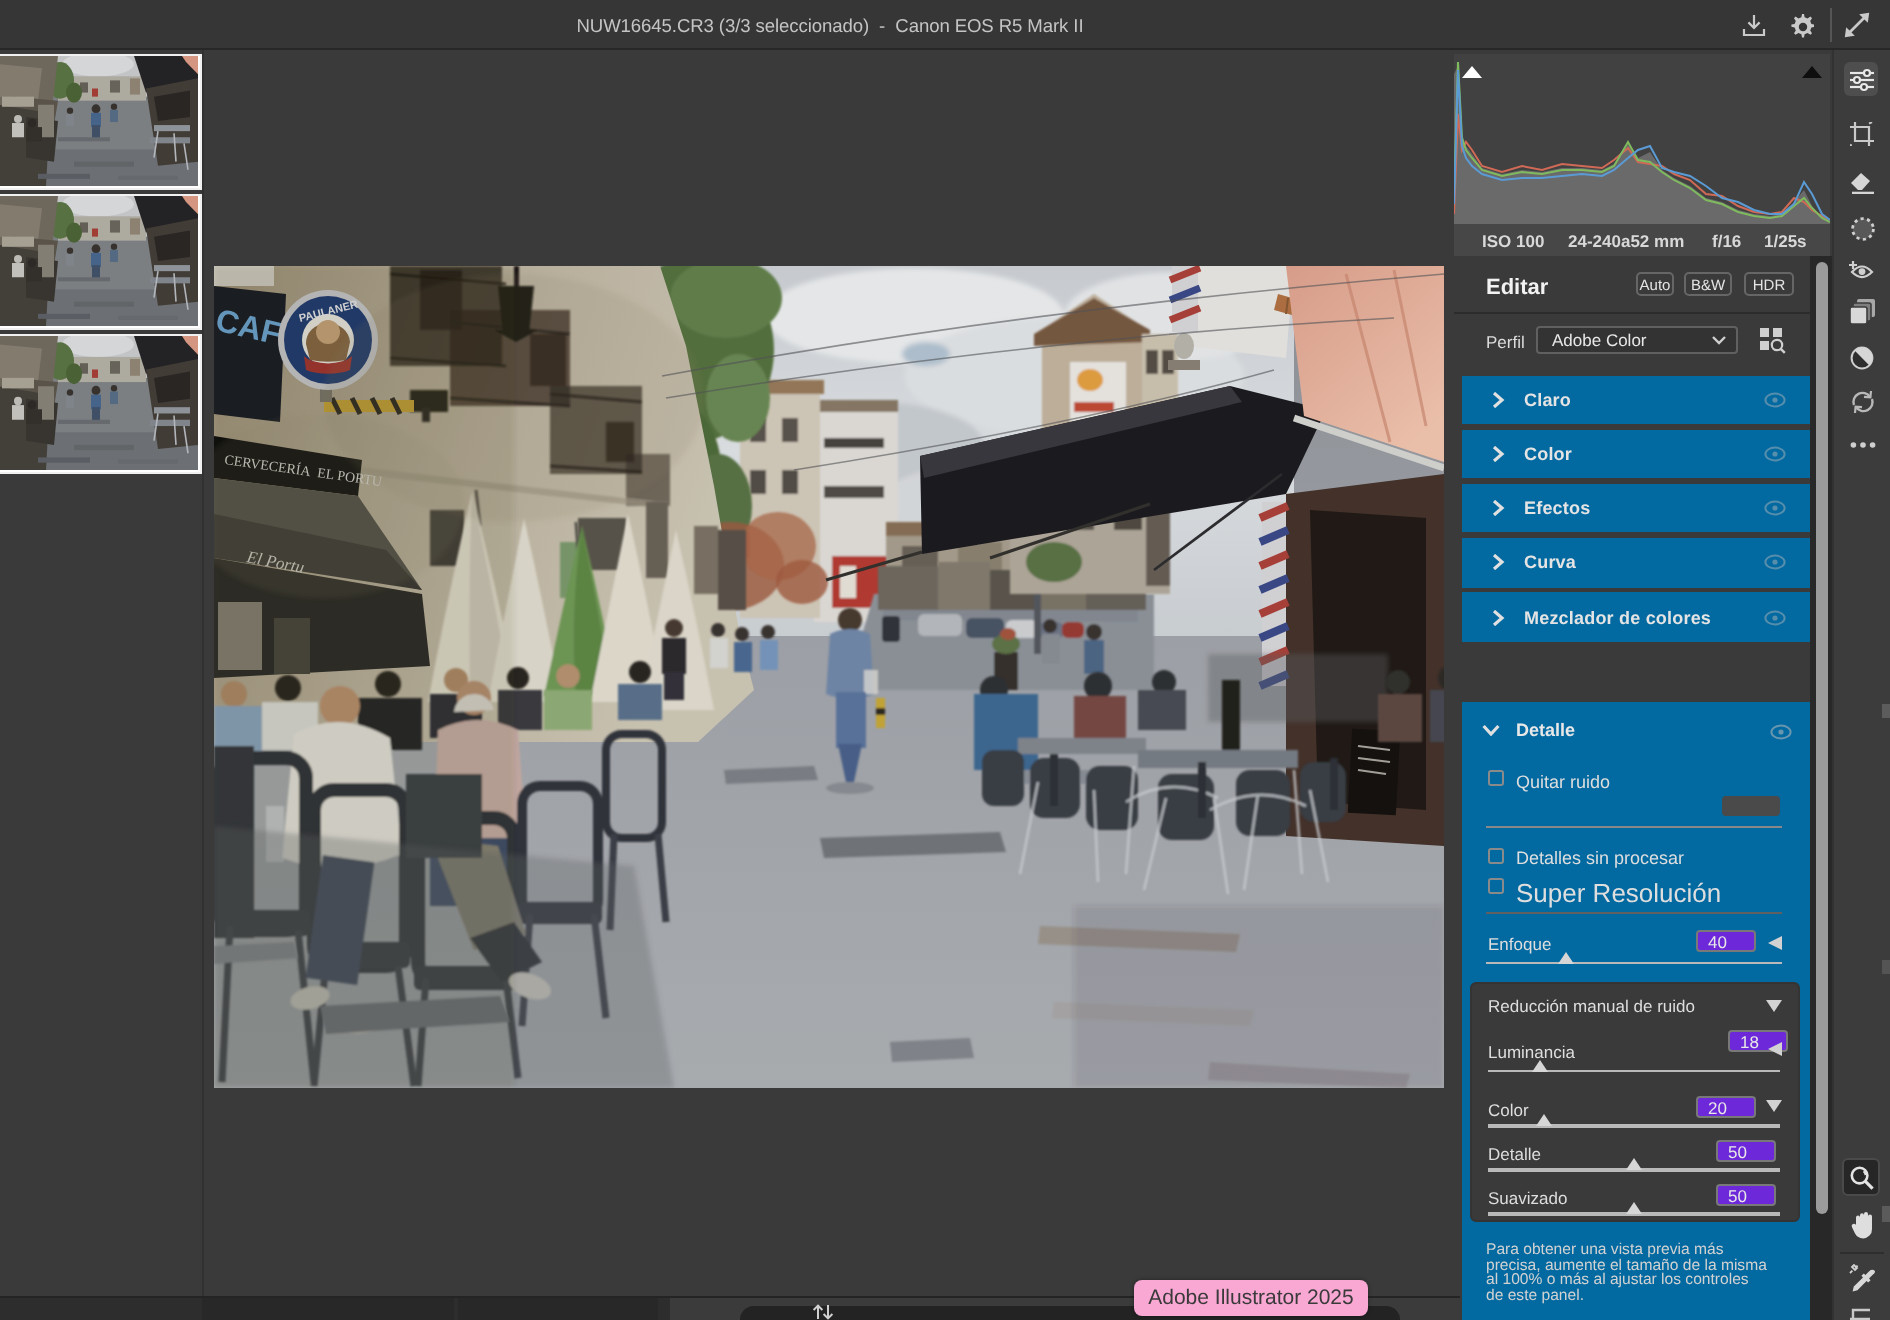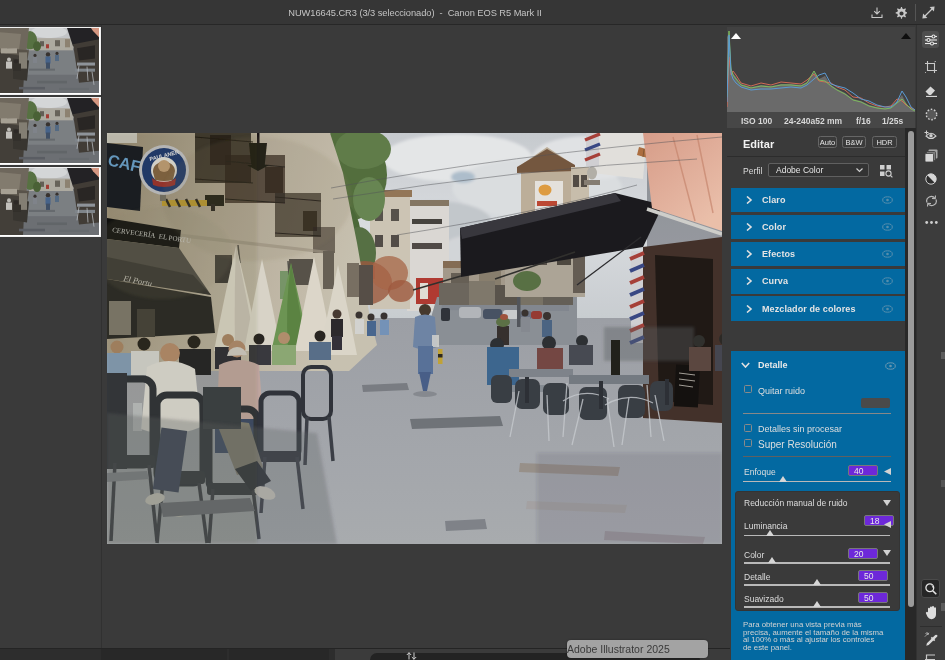--- a/index.html
+++ b/index.html
@@ -28,22 +28,22 @@
   .secrow .eye { position:absolute; right:12px; top:50%; margin-top:-4px; opacity:0.45; }
 
   
   #rtools { left:916px; top:25px; width:29px; height:635px; background:#3c3c3c;
     border-left:1px solid #323232; }
 
   
   #botbar { left:0; top:648px; width:730px; height:12px; background:#2d2d2d;
     border-top:1px solid #242424; }
 
-  #tooltip { left:567px; top:640px; width:141px; height:18px; background:#a3a3a3;
-    border-radius:4px; color:#3a3a3a; font-size:10.5px; text-align:left; line-height:18px;
+  #tooltip { left:567px; top:640px; width:117px; height:18px; background:#f9a8d4;
+    border-radius:4px; color:#3a3a3a; font-size:10.5px; text-align:center; line-height:18px;
     box-shadow:0 0 2px rgba(0,0,0,.4); z-index:40; }
 
   .ck { position:absolute; width:8px; height:8px; border:1px solid #8a8a8a; border-radius:1.5px; }
   .slab { position:absolute; color:#dedede; font-size:8.5px; }
   .vbox { position:absolute; width:30px; height:11px; border:1px solid #787878; border-radius:2px;
     color:#e8e8e8; font-size:8.5px; text-align:left; line-height:11px; padding-left:5px; background:#6d28d9; }
   .track { position:absolute; height:1.5px; background:#b9b9b9; }
   .thumbtri { position:absolute; width:0; height:0; border-left:4.5px solid transparent;
     border-right:4.5px solid transparent; border-bottom:6px solid #d6d6d6; margin-left:-4.5px; top:-5px; }
 </style>
@@ -690,21 +690,21 @@
         <ellipse cx="5.5" cy="4" rx="4.8" ry="3.2" fill="none" stroke="#bbb" stroke-width="1" opacity="0.55"></ellipse>
         <circle cx="5.5" cy="4" r="1.3" fill="#bbb" opacity="0.55"></circle>
       </svg>
     <div class="ck" style="left:16.5px; top:360px;"></div>
     <div class="slab" style="left:31px; top:360.5px; font-size:9px;">Quitar ruido</div>
     <div class="abs" style="left:134px; top:372.5px; width:29px; height:10.5px; background:#4a4a4a; border-radius:2px;"></div>
     <div class="abs" style="left:16px; top:387.5px; width:148px; height:1.5px; background:#888;"></div>
     <div class="ck" style="left:16.5px; top:398.5px;"></div>
     <div class="slab" style="left:31px; top:399px; font-size:9px;">Detalles sin procesar</div>
     <div class="ck" style="left:16.5px; top:413.5px;"></div>
-    <div class="slab" style="left:31px; top:414px; font-size:10px;">Super Resolución</div>
+    <div class="slab" style="left:31px; top:414px; font-size:13px;">Super Resolución</div>
     <div class="abs" style="left:16px; top:430.5px; width:148px; height:1px; background:#606060;"></div>
     <div class="slab" style="left:17px; top:442px;">Enfoque</div>
     <div class="vbox" style="left:121px; top:440px;">40</div>
     <svg class="abs" style="left:157px; top:442.5px;" width="7" height="7" viewBox="0 0 7 7">
         <path d="M7,0 L0,3.5 L7,7 z" fill="#d2d2d2"></path>
       </svg>
     <div class="track" style="left:16px; top:455.5px; width:148px;"></div>
     <div class="thumbtri" style="left:56px; top:450.5px;"></div>
 
     <div class="abs" style="left:8px; top:466px; width:165px; height:120px; background:#3a3a3a; border:1px solid #343434; border-radius:3px;"></div>

